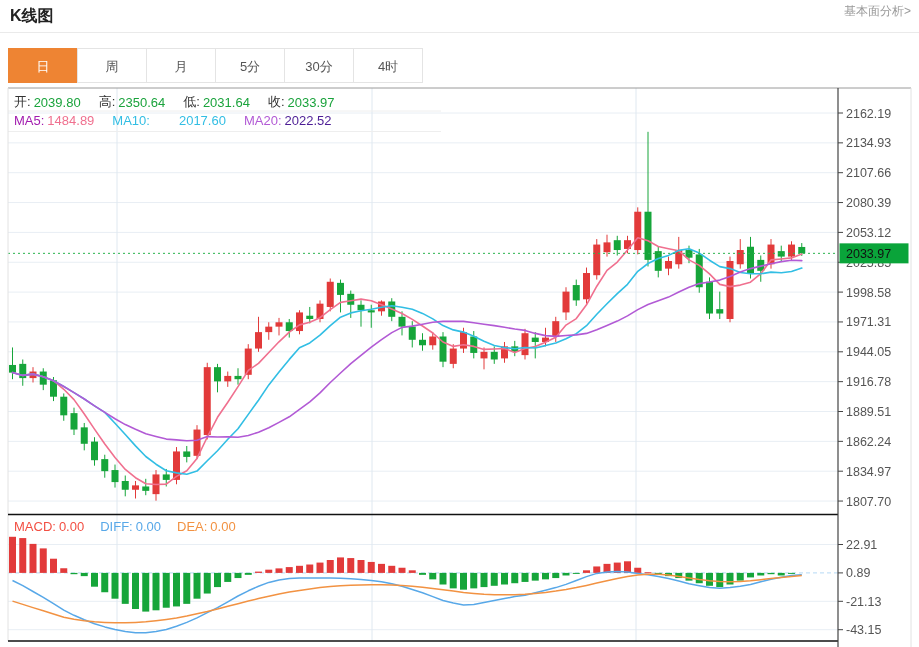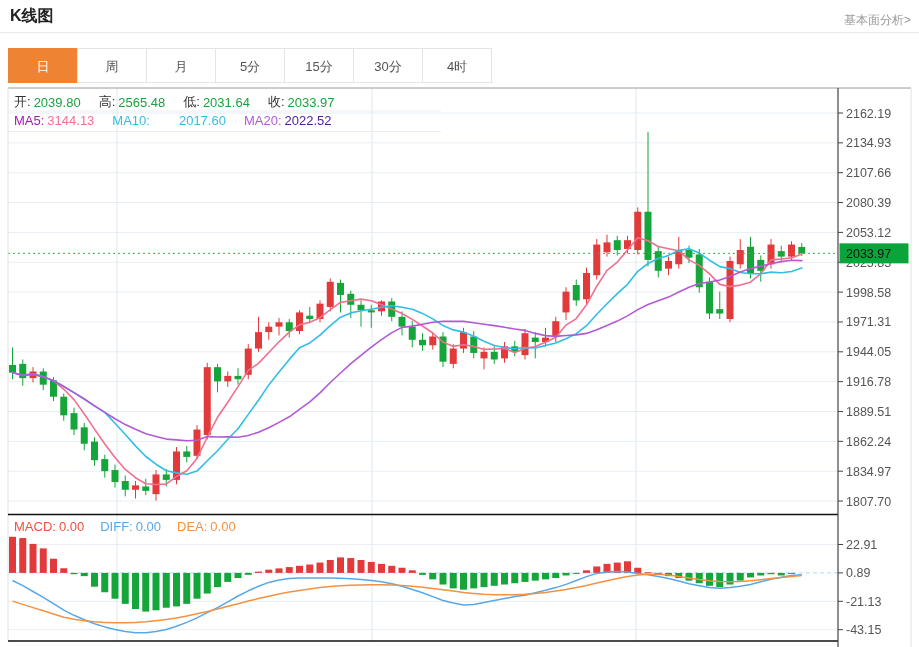--- a/index.html
+++ b/index.html
@@ -1,19 +1,19 @@
 <!DOCTYPE html>
 <html><head>
 <meta charset="utf-8">
 <style>
   html,body{margin:0;padding:0;background:#fff;}
   body{width:919px;height:647px;position:relative;overflow:hidden;
        font-family:"Liberation Sans","DejaVu Sans",sans-serif;color:#333;}
   .hdr-title{position:absolute;left:10px;top:6px;font-size:16px;font-weight:bold;color:#222;}
-  .hdr-link{position:absolute;right:8px;top:12px;font-size:12px;color:#999;text-decoration:none;cursor:pointer;}
+  .hdr-link{position:absolute;right:8px;top:3px;font-size:12px;color:#999;text-decoration:none;cursor:pointer;}
   .hdr-divider{position:absolute;left:0;top:32px;width:919px;height:1px;background:#eaeaea;}
   .tabbar{position:absolute;left:8px;top:48px;display:flex;z-index:3;}
   .tab{width:70px;height:35px;line-height:35px;text-align:center;font-size:13px;color:#555;
        background:#fff;border:1px solid #e4e4e4;margin-left:-1px;box-sizing:border-box;cursor:pointer;}
   .tab:first-child{margin-left:0;}
   .tab.active{background:#ee8433;border-color:#ee8433;color:#fff;}
   .legend{position:absolute;display:flex;gap:18px;font-size:13px;z-index:3;pointer-events:none;white-space:nowrap;}
   .legend .lab{color:#333;margin-right:3px;}
   .legend .item{display:flex;align-items:center;}
   #chart-svg{position:absolute;left:0;top:0;z-index:1;}
@@ -23,47 +23,46 @@
 
 <div class="hdr-title">K线图</div>
 <a class="hdr-link">基本面分析&gt;</a>
 <div class="hdr-divider"></div>
 
 <div class="tabbar" id="tabbar">
     <div class="tab active">日</div>
     <div class="tab">周</div>
     <div class="tab">月</div>
     <div class="tab">5分</div>
-    <div class="tab">15分</div>
     <div class="tab">30分</div>
     <div class="tab">4时</div>
   </div>
 
 <div class="legend" id="legend-ohlc" style="left:14px;top:93px;">
     <span class="item">
       <span class="lab">开:</span>
       <span style="color: rgb(26, 163, 60);">2039.80</span>
     </span>
     <span class="item">
       <span class="lab">高:</span>
-      <span style="color: rgb(26, 163, 60);">2565.48</span>
+      <span style="color: rgb(26, 163, 60);">2350.64</span>
     </span>
     <span class="item">
       <span class="lab">低:</span>
       <span style="color: rgb(26, 163, 60);">2031.64</span>
     </span>
     <span class="item">
       <span class="lab">收:</span>
       <span style="color: rgb(26, 163, 60);">2033.97</span>
     </span>
   </div>
 <div class="legend" id="legend-ma" style="left:14px;top:113px;">
     <span class="item">
       <span class="lab" style="color: #a21caf;">MA5:</span>
-      <span style="color: rgb(240, 112, 143);">3144.13</span>
+      <span style="color: rgb(240, 112, 143);">1484.89</span>
     </span>
     <span class="item">
       <span class="lab" style="color: rgb(50, 190, 228);">MA10:</span>
       <span style="color: rgb(50, 190, 228); margin-left: 26px;">2017.60</span>
     </span>
     <span class="item">
       <span class="lab" style="color: rgb(178, 90, 213);">MA20:</span>
       <span style="color: #4c1d95;">2022.52</span>
     </span>
   </div>

